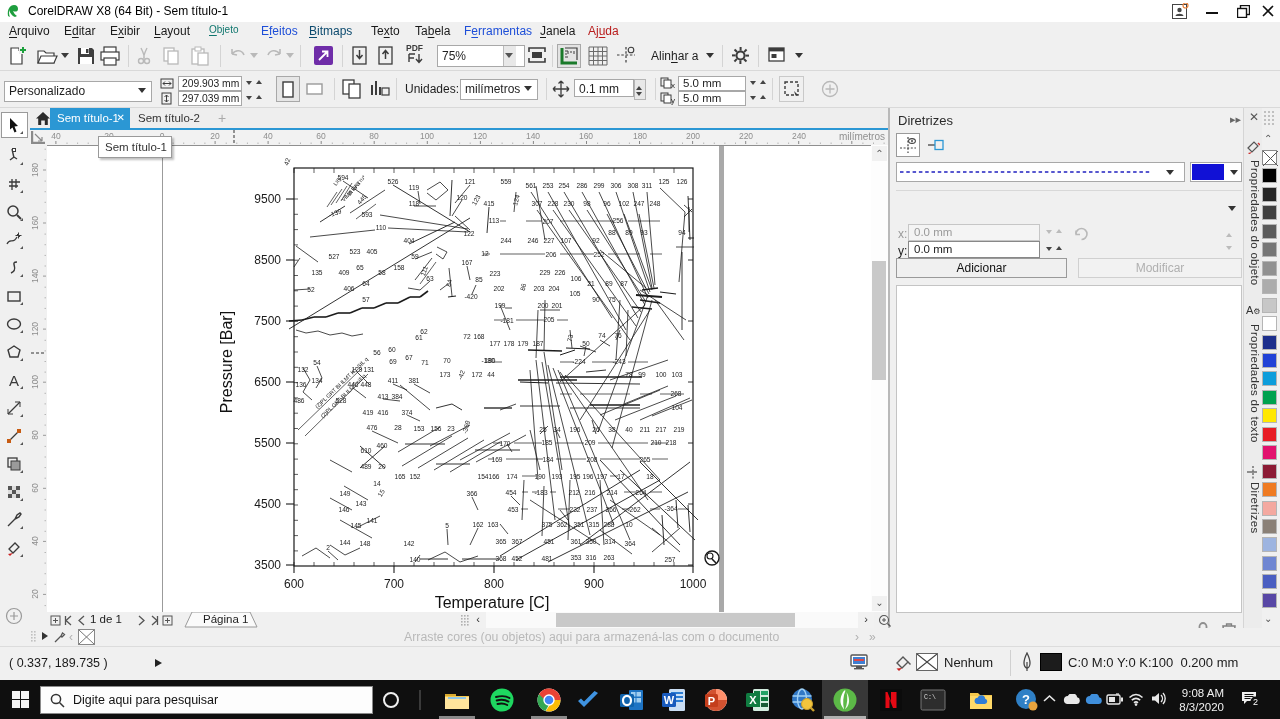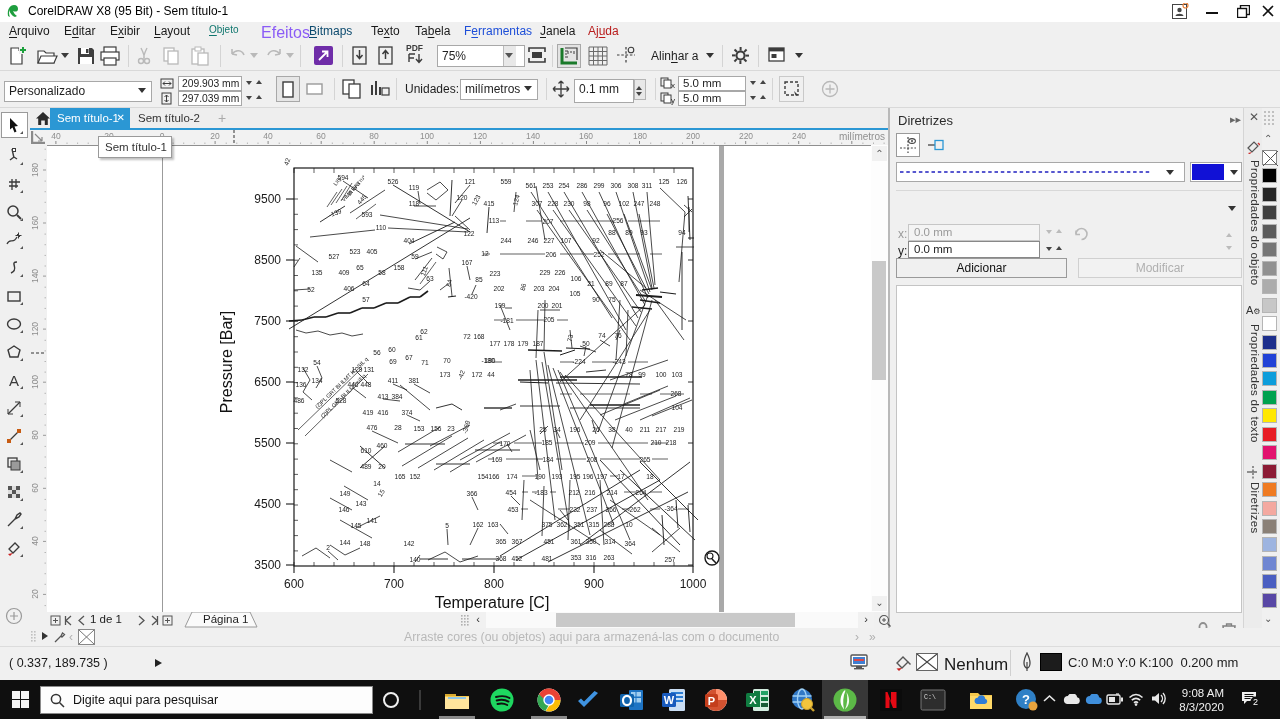--- a/index.html
+++ b/index.html
@@ -8,21 +8,21 @@
 .sep { position:absolute; width:1px; background:#d4d4d4; }
 u { text-decoration:underline; text-underline-offset:2px; }
 </style></head>
 <body>
 
 <div class="abs" style="left:0;top:0;width:1280px;height:22px;background:#ffffff">
  <svg class="abs" style="left:5px;top:3px" width="16" height="16">
       <rect x="0" y="0" width="16" height="16" rx="2" fill="#fff"></rect>
       <path d="M3 13 C2 6 5 2 9 2 C12 2 13 4 13 6 C13 9 10 9 8 8 C9 10 10 12 12 13 L10 14 C7 13 5 10 4 7 C4 10 4 12 5 14 Z" fill="#1e9e3e"></path>
     </svg>
- <span class="abs" style="left:28px;top:4px;font-size:12px;color:#000">CorelDRAW X8 (95 Bit) - Sem título-1</span>
+ <span class="abs" style="left:28px;top:4px;font-size:12px;color:#000">CorelDRAW X8 (64 Bit) - Sem título-1</span>
  <svg class="abs" style="left:1172px;top:3px" width="17" height="17">
       <rect x="0.5" y="1.5" width="14" height="14" fill="none" stroke="#444"></rect>
       <circle cx="7.5" cy="7" r="2.2" fill="#444"></circle>
       <path d="M3.5 13 C4 10 11 10 11.5 13 Z" fill="#444"></path>
       <circle cx="13.5" cy="2.5" r="2.5" fill="none" stroke="#e8823c" stroke-width="1.2"></circle>
     </svg>
  <div class="abs" style="left:1206px;top:12px;width:12px;height:2.4px;background:#111"></div>
  <svg class="abs" style="left:1237px;top:5px" width="13" height="13">
       <rect x="3.5" y="0.5" width="9" height="9" fill="none" stroke="#111" stroke-width="1.4"></rect>
       <rect x="0.5" y="3.5" width="9" height="9" fill="#fff" stroke="#111" stroke-width="1.4"></rect>
@@ -30,21 +30,21 @@
  <svg class="abs" style="left:1262px;top:5px" width="12" height="12">
       <path d="M1 1 L11 11 M11 1 L1 11" stroke="#111" stroke-width="1.6"></path>
     </svg>
 </div>
 <div class="abs" style="left:0;top:22px;width:1280px;height:18px;background:#f0f0f0">
     <span class="abs" style="left:9px;top:2px;font-size:12px;color:#1a1a1a"><u>A</u>rquivo</span>
     <span class="abs" style="left:64px;top:2px;font-size:12px;color:#1a1a1a">E<u>d</u>itar</span>
     <span class="abs" style="left:110px;top:2px;font-size:12px;color:#1a1a1a">E<u>x</u>ibir</span>
     <span class="abs" style="left:154px;top:2px;font-size:12px;color:#1a1a1a"><u>L</u>ayout</span>
     <span class="abs" style="left:209px;top:2px;font-size:10px;color:#0f766e"><u>O</u>bjeto</span>
-    <span class="abs" style="left:261px;top:2px;font-size:16px;color:#8b5cf6">E<u>f</u>eitos</span>
+    <span class="abs" style="left:261px;top:2px;font-size:12px;color:#1d4ed8">E<u>f</u>eitos</span>
     <span class="abs" style="left:309px;top:2px;font-size:12px;color:#0c4a6e"><u>B</u>itmaps</span>
     <span class="abs" style="left:371px;top:2px;font-size:12px;color:#1a1a1a">Te<u>x</u>to</span>
     <span class="abs" style="left:415px;top:2px;font-size:12px;color:#1a1a1a">Ta<u>b</u>ela</span>
     <span class="abs" style="left:464px;top:2px;font-size:12px;color:#1d4ed8">F<u>e</u>rramentas</span>
     <span class="abs" style="left:540px;top:2px;font-size:12px;color:#1a1a1a"><u>J</u>anela</span>
     <span class="abs" style="left:588px;top:2px;font-size:12px;color:#b91c1c">Aj<u>u</u>da</span>
   </div>
 <div class="abs" style="left:0;top:40px;width:1280px;height:31px;background:#f0f0f0;border-bottom:1px solid #d9d9d9">
     <svg class="abs" style="left:8px;top:6px" width="20" height="20">
       <path d="M3 2 L11 2 L14 5 L14 18 L3 18 Z" fill="#fff" stroke="#3c3c3c" stroke-width="1.2"></path>
@@ -197,21 +197,21 @@
       <rect x="12" y="9" width="7" height="7" fill="none" stroke="#3c3c3c" stroke-width="1.2"></rect>
     </svg>
     <div class="sep" style="left:396px;top:7px;height:22px"></div>
     <span class="abs" style="left:405px;top:11px;font-size:12px">Unidades:</span>
     <div class="fld" style="left:460px;top:8px;width:78px;height:21px;line-height:19px">milímetros</div>
     <div class="abs" style="left:524px;top:15px;border:4px solid transparent;border-top:5px solid #333"></div>
     <div class="sep" style="left:546px;top:7px;height:22px"></div>
     <svg class="abs" style="left:552px;top:9px" width="18" height="18">
       <path d="M9 1 L9 17 M1 9 L17 9 M9 1 l-2.5 2.5 M9 1 l2.5 2.5 M9 17 l-2.5 -2.5 M9 17 l2.5 -2.5 M1 9 l2.5 -2.5 M1 9 l2.5 2.5 M17 9 l-2.5 -2.5 M17 9 l-2.5 2.5" stroke="#3c3c3c" stroke-width="1.3" fill="none"></path>
     </svg>
-    <div class="fld" style="left:574px;top:8px;width:60px;height:24px;line-height:19px">0.1 mm</div>
+    <div class="fld" style="left:574px;top:8px;width:60px;height:18px;line-height:19px">0.1 mm</div>
     <div class="abs" style="left:634px;top:8px;width:12px;height:21px;background:#e8e8e8;border:1px solid #b5b5b5"></div>
     <div class="abs" style="left:636px;top:12px;border:3.5px solid transparent;border-bottom:4.5px solid #444"></div>
     <div class="abs" style="left:636px;top:21px;border:3.5px solid transparent;border-top:4.5px solid #444"></div>
     <div class="sep" style="left:655px;top:7px;height:22px"></div>
     <svg class="abs" style="left:660px;top:6px" width="14" height="12">
       <rect x="1" y="1" width="7" height="8" fill="none" stroke="#3c3c3c"></rect>
       <rect x="4" y="3" width="7" height="8" fill="#fff" stroke="#3c3c3c"></rect>
     </svg>
     <span class="abs" style="left:671px;top:10px;font-size:8px">x</span>
     <div class="fld" style="left:678px;top:5px;width:68px;height:15px;line-height:13px;font-size:11.5px">5.0 mm</div>
@@ -1296,21 +1296,21 @@
 <svg class="abs" style="left:893px;top:654px" width="20" height="17">
     <path d="M4 9 L10 3 L15 8 L9 14 Z" fill="none" stroke="#555" stroke-width="1.4"></path>
     <path d="M9 14 l-3 3 l-2.5 -2.5 Z" fill="#cc2222"></path>
     <path d="M15 8 l2.5 2.5" stroke="#555" stroke-width="1.4"></path>
   </svg>
 <div class="abs" style="left:916px;top:653px;width:22px;height:18px;background:#fff;border:1px solid #666">
     <svg width="20" height="16" style="display:block">
       <path d="M0 0 L20 16 M20 0 L0 16" stroke="#444" stroke-width="1.2"></path>
     </svg>
   </div>
-<span class="abs" style="left:944px;top:655px;font-size:17px;color:#1a1a1a">Nenhum</span>
+<span class="abs" style="left:944px;top:655px;font-size:13px;color:#1a1a1a">Nenhum</span>
 <div class="sep" style="left:1010px;top:650px;height:26px;background:#d0d0d0"></div>
 <svg class="abs" style="left:1020px;top:652px" width="14" height="20">
     <path d="M7 1 C9 5 10 8 10 11 C10 14 8.5 16 7 16 C5.5 16 4 14 4 11 C4 8 5 5 7 1 Z" fill="none" stroke="#444" stroke-width="1.3"></path>
     <line x1="7" y1="10" x2="7" y2="19" stroke="#444" stroke-width="1.2"></line>
   </svg>
 <div class="abs" style="left:1040px;top:653px;width:22px;height:18px;background:#1c1c1c;border:1px solid #000"></div>
 <span class="abs" style="left:1068px;top:655px;font-size:13px;color:#1a1a1a">C:0 M:0 Y:0 K:100&nbsp;&nbsp;0.200 mm</span>
 <div class="abs" style="left:0;top:680px;width:1280px;height:39px;background:#0f0f0f"></div>
 <svg class="abs" style="left:12px;top:691px" width="17" height="17">
     <rect x="0" y="0" width="8" height="8" fill="#f2f2f2"></rect>

